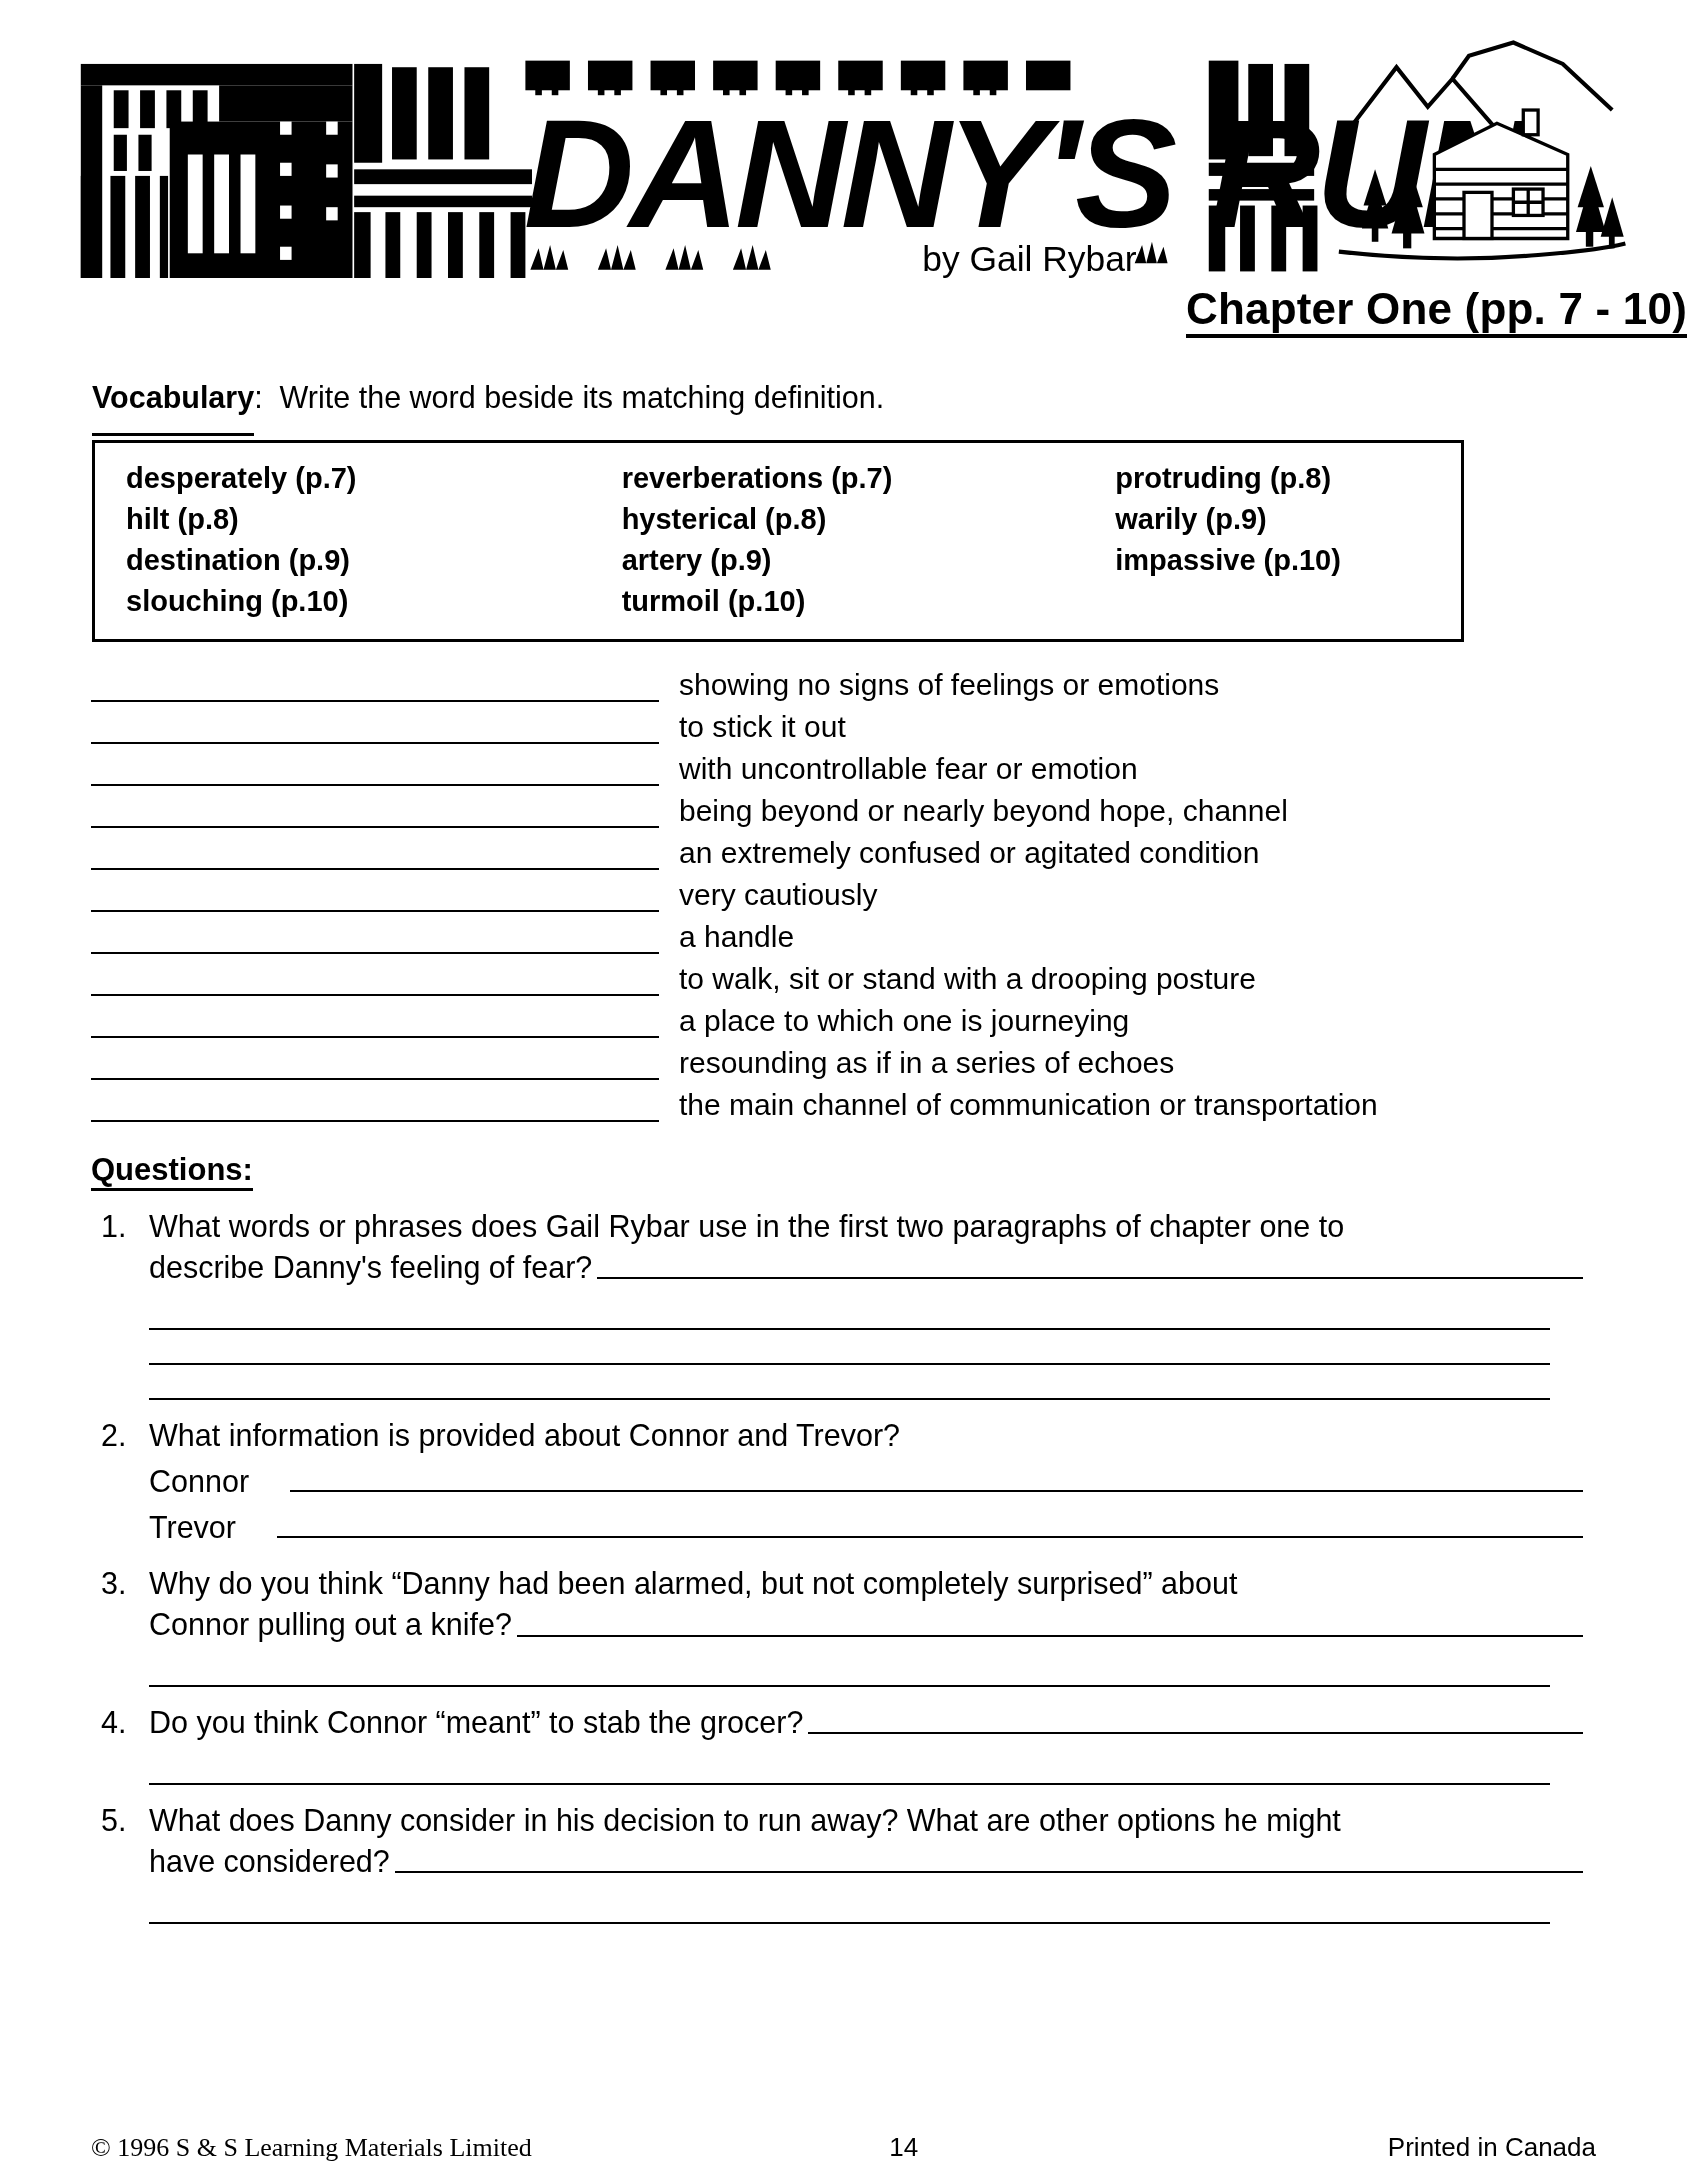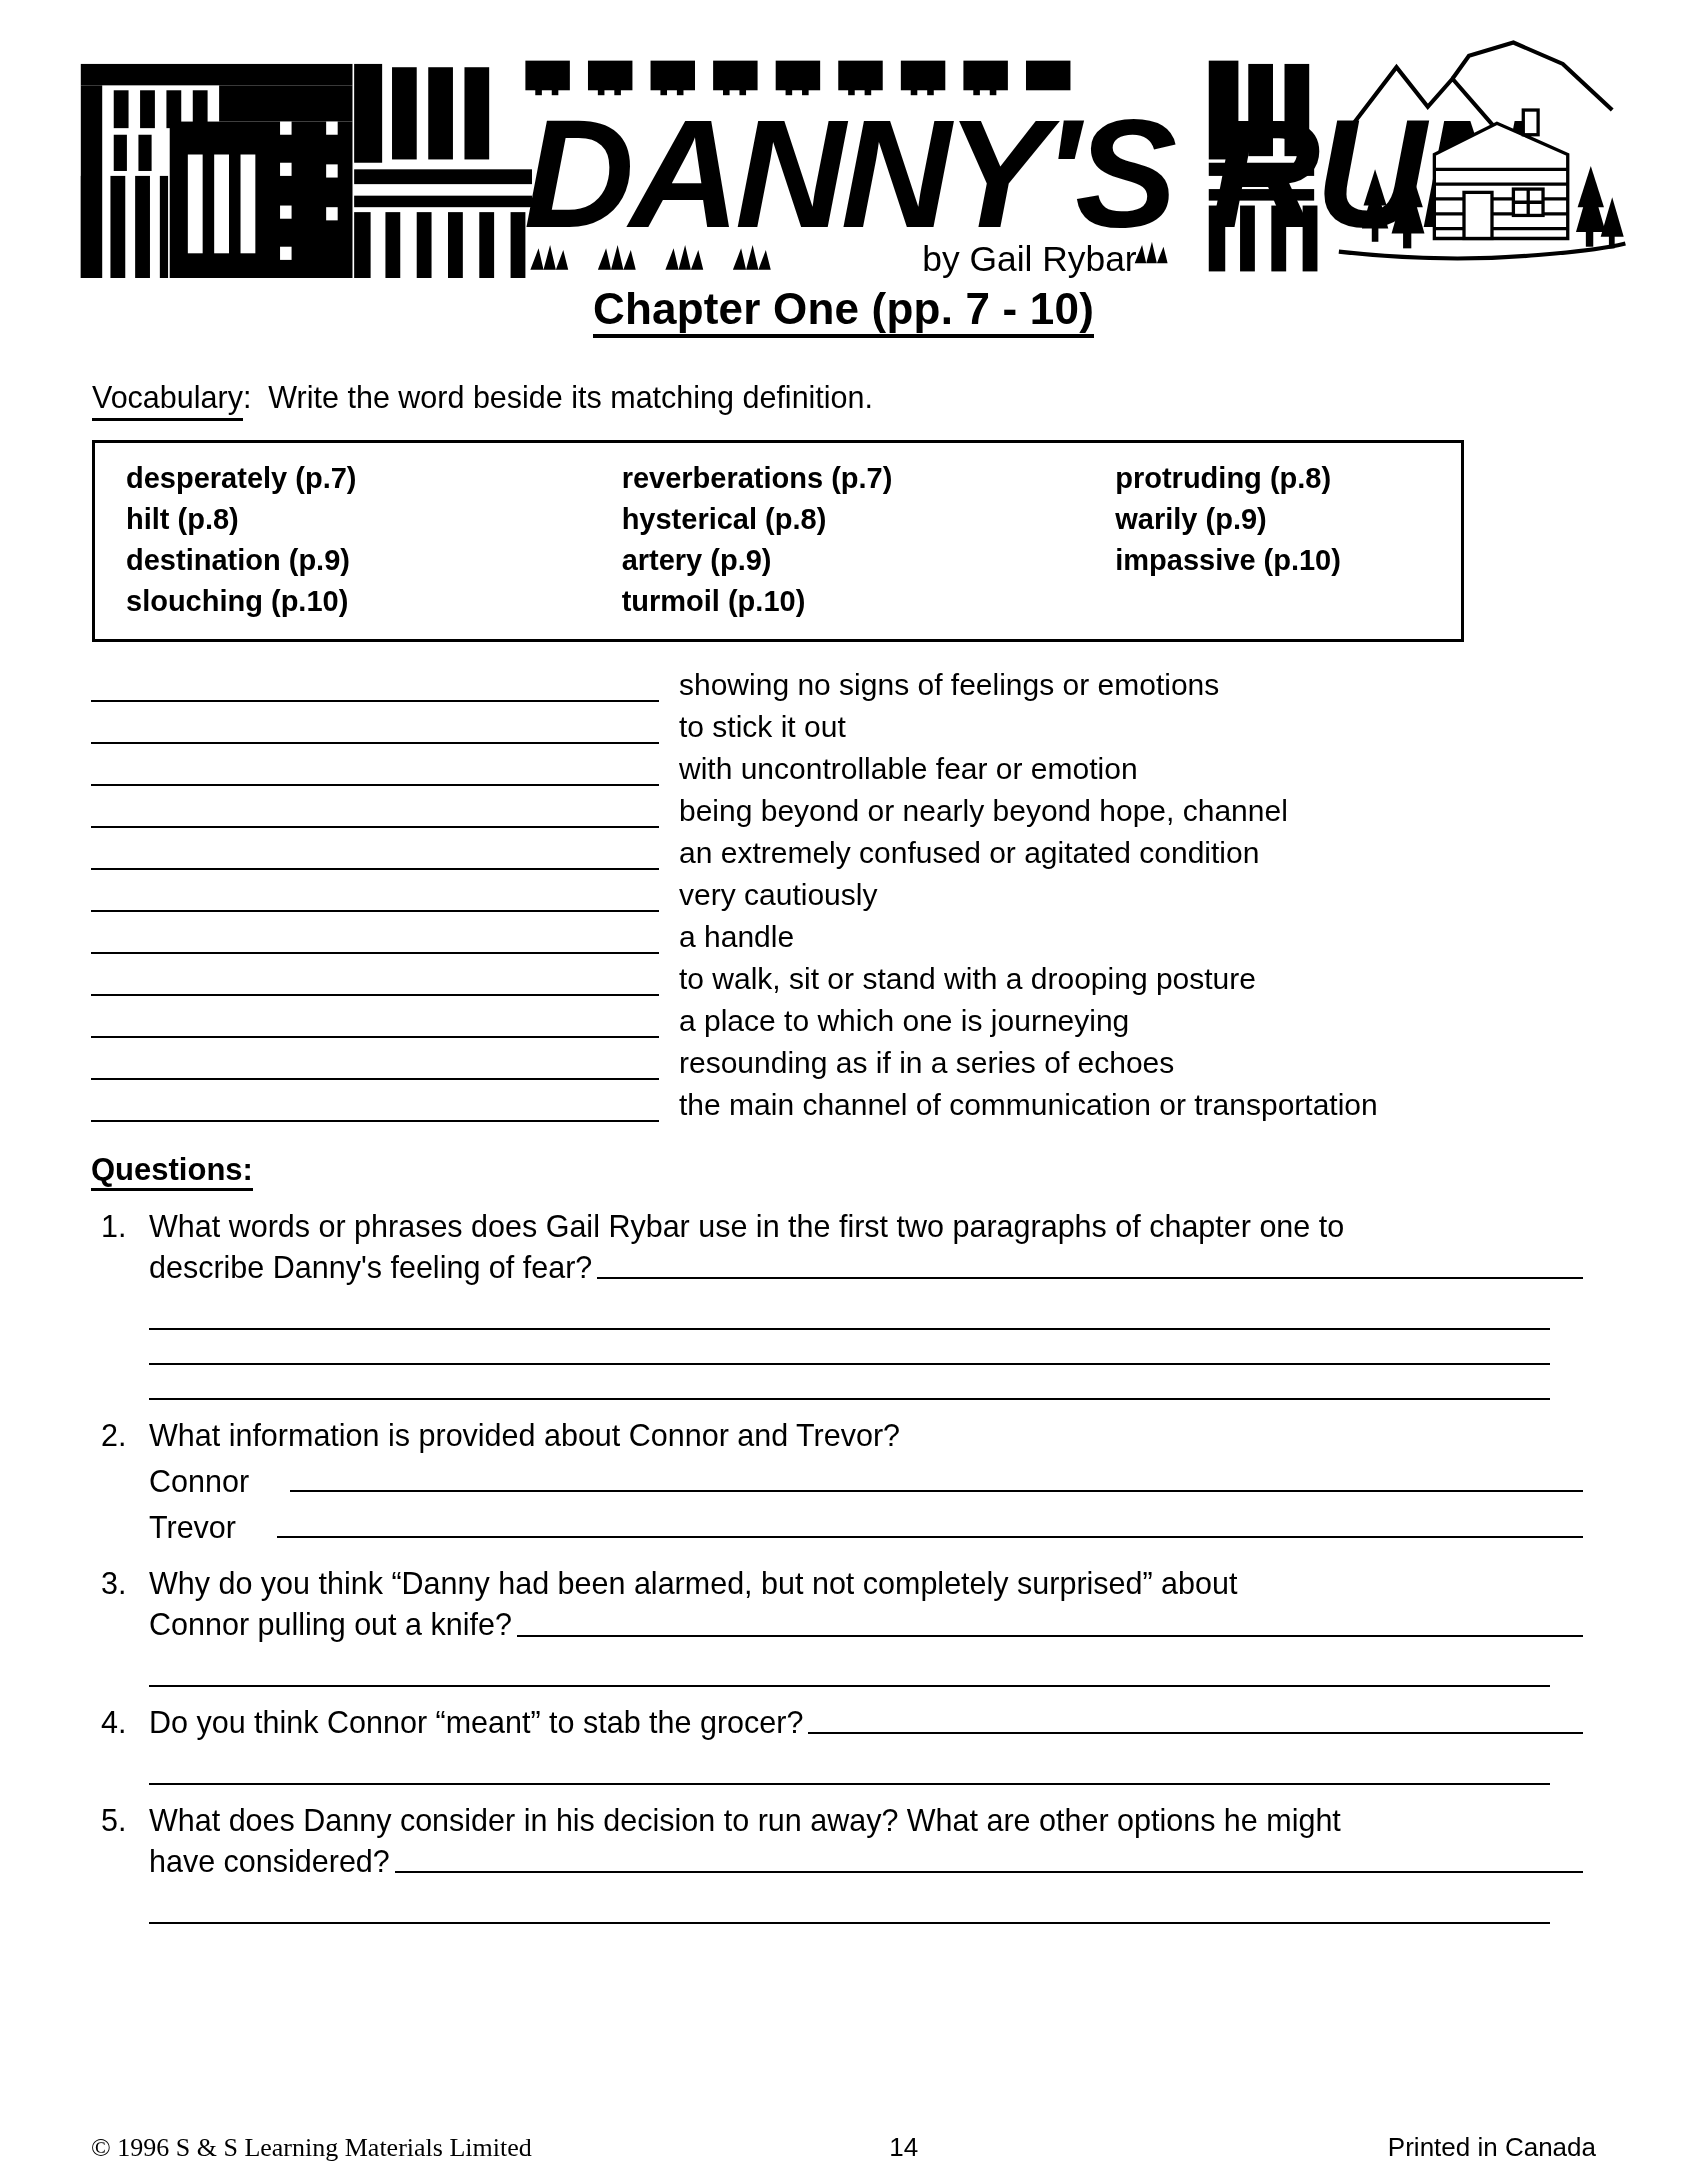--- a/index.html
+++ b/index.html
@@ -28,43 +28,43 @@
   .banner {
     position: relative;
     margin: 31px 0 0 64px;
     width: 1565px;
     height: 247px;
   }
   .banner-svg { display: block; }
 
   
   .chapter-title-wrap {
-    text-align: center;
+    text-align: right;
     margin-top: 8.2px;
   }
   .chapter-title {
     display: inline-block;
     font-size: 44px;
     font-weight: bold;
     letter-spacing: 0.2px;
     border-bottom: 4.1px solid #000;
     padding-bottom: 1.6px;
     line-height: 1.05;
   }
 
   
   .vocab-instruction {
     margin: 43px 0 0 92px;
     font-size: 30.5px;
     line-height: 1.1;
   }
   .vocab-instruction .u {
-    font-weight: normal;
+    font-weight: bold;
     border-bottom: 3.3px solid #000;
-    padding-bottom: 4px;
+    padding-bottom: 19px;
   }
 
   .vocab-box {
     margin: 25px 0 0 92px;
     width: 1372px;
     border: 3.3px solid #000;
     box-sizing: border-box;
     padding: 15px 0 16.5px 0;
     display: flex;
   }

